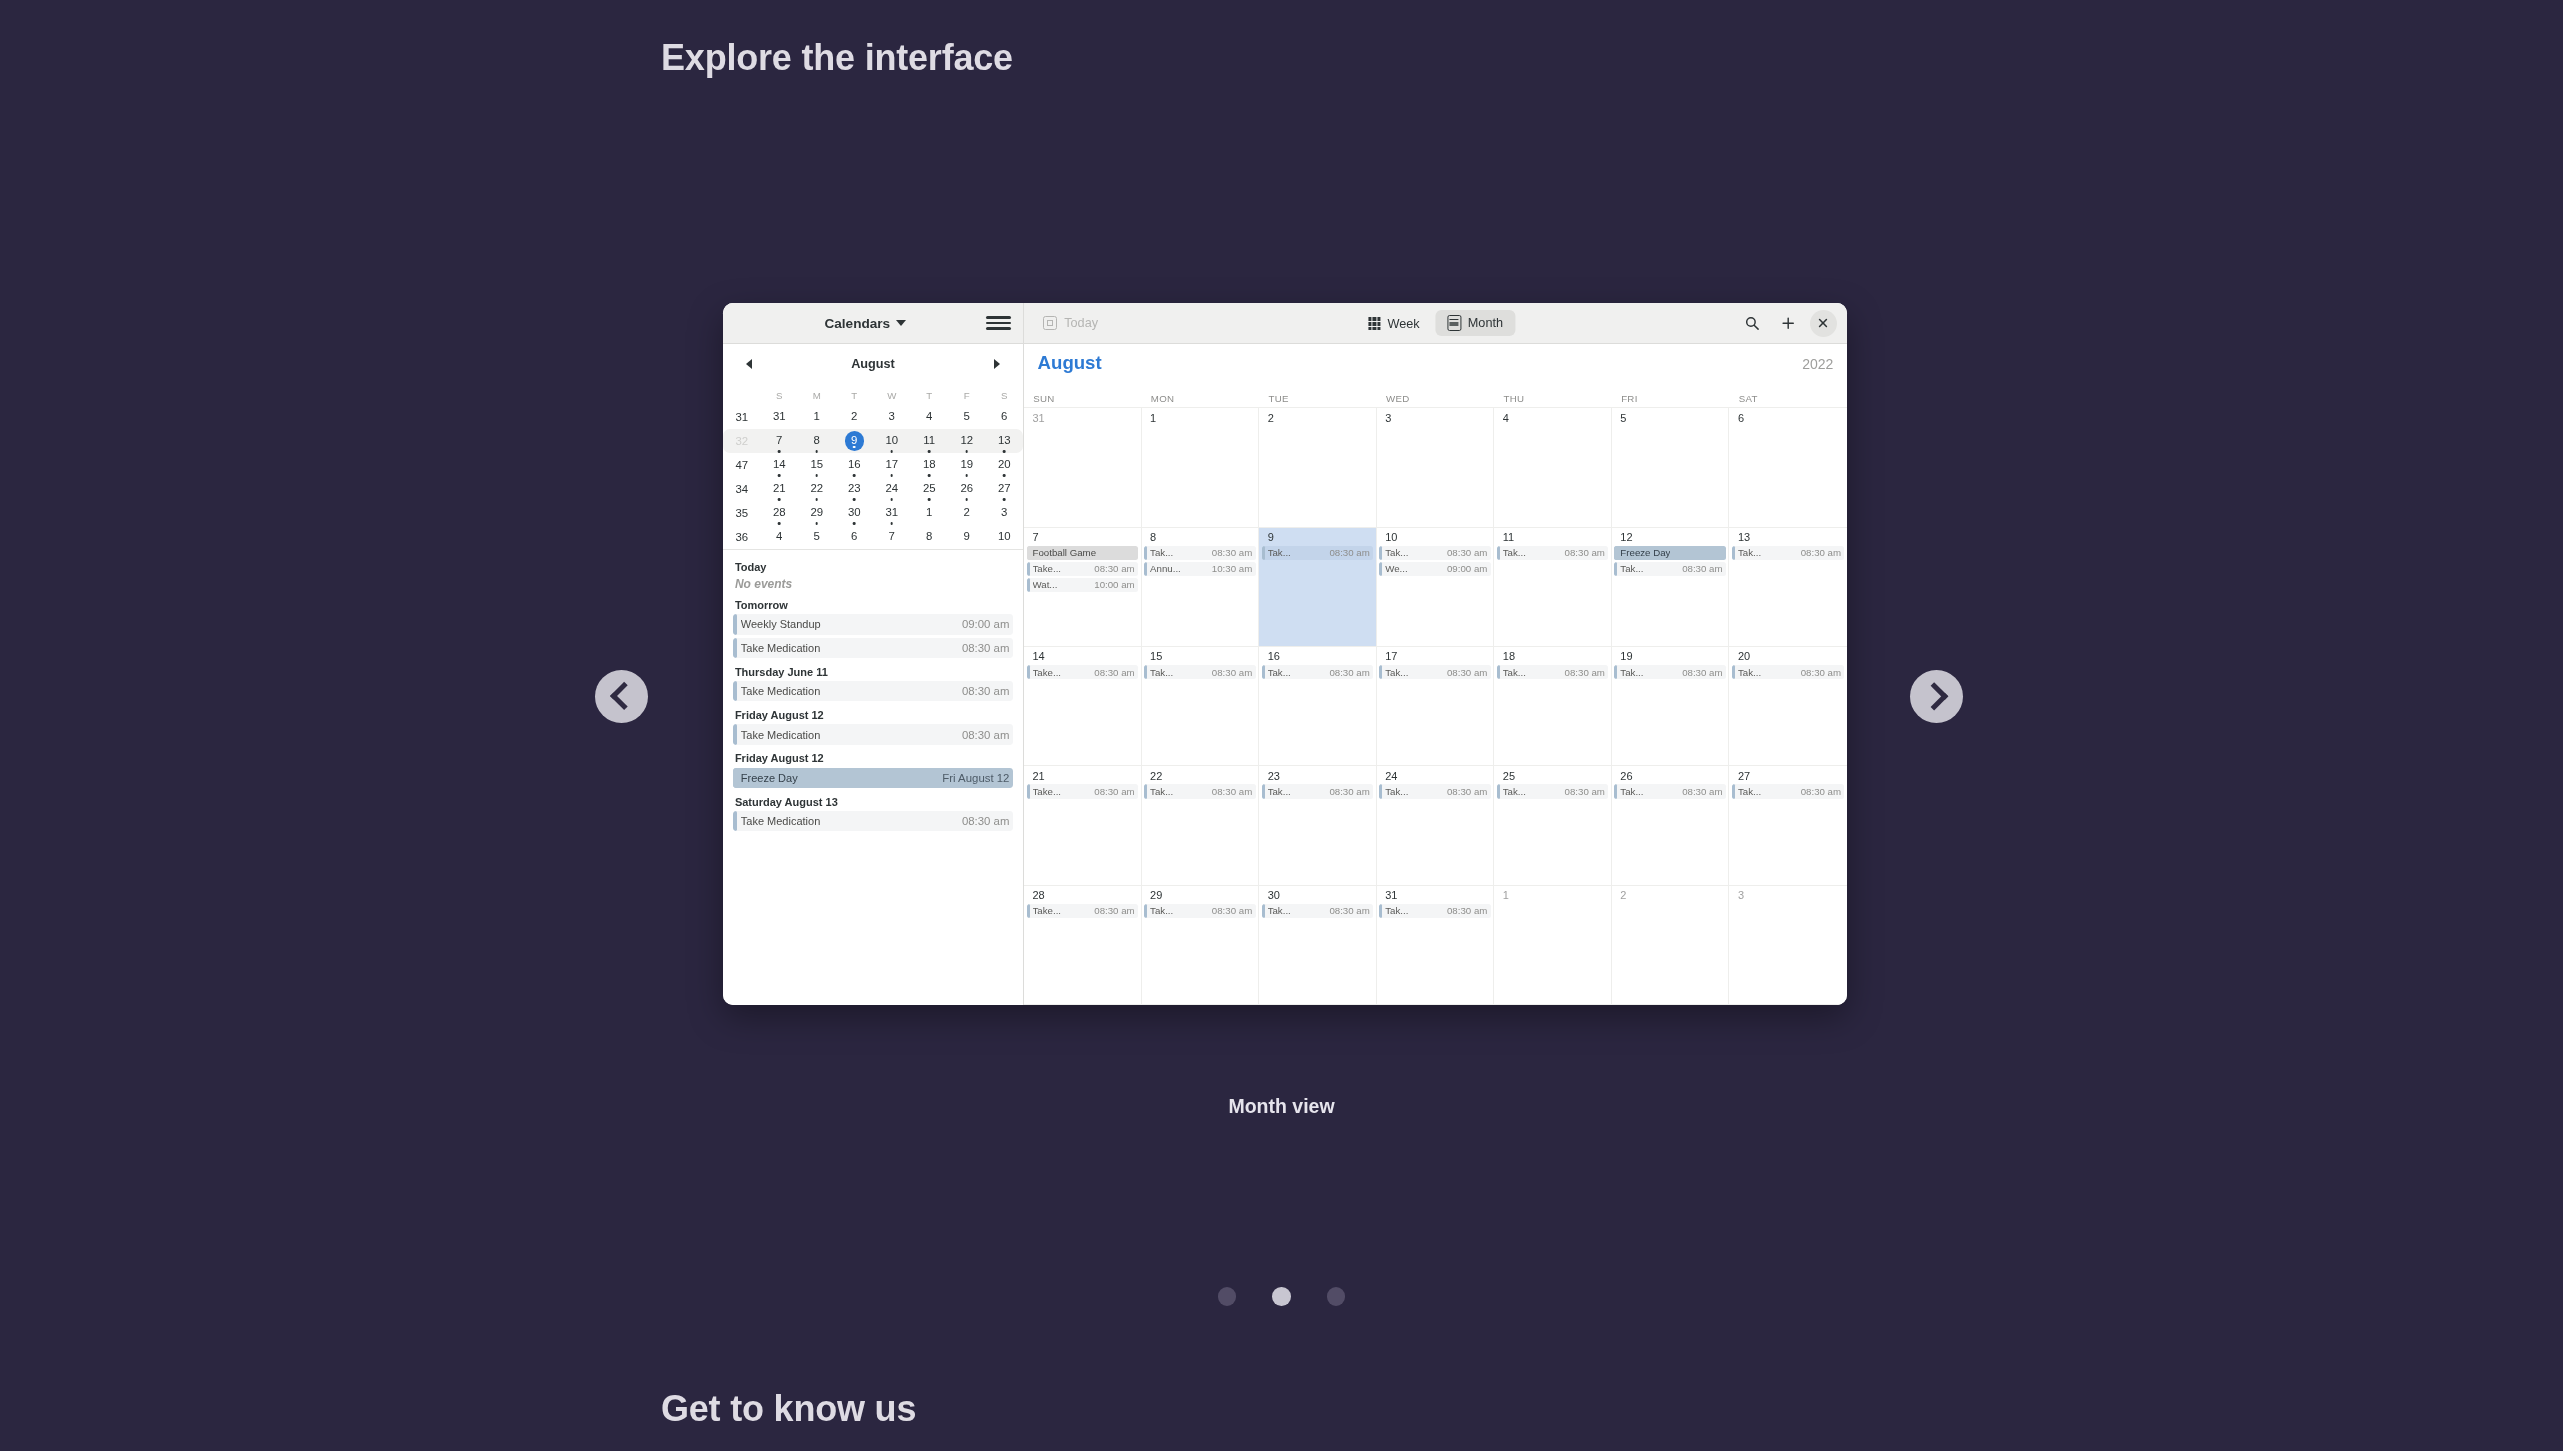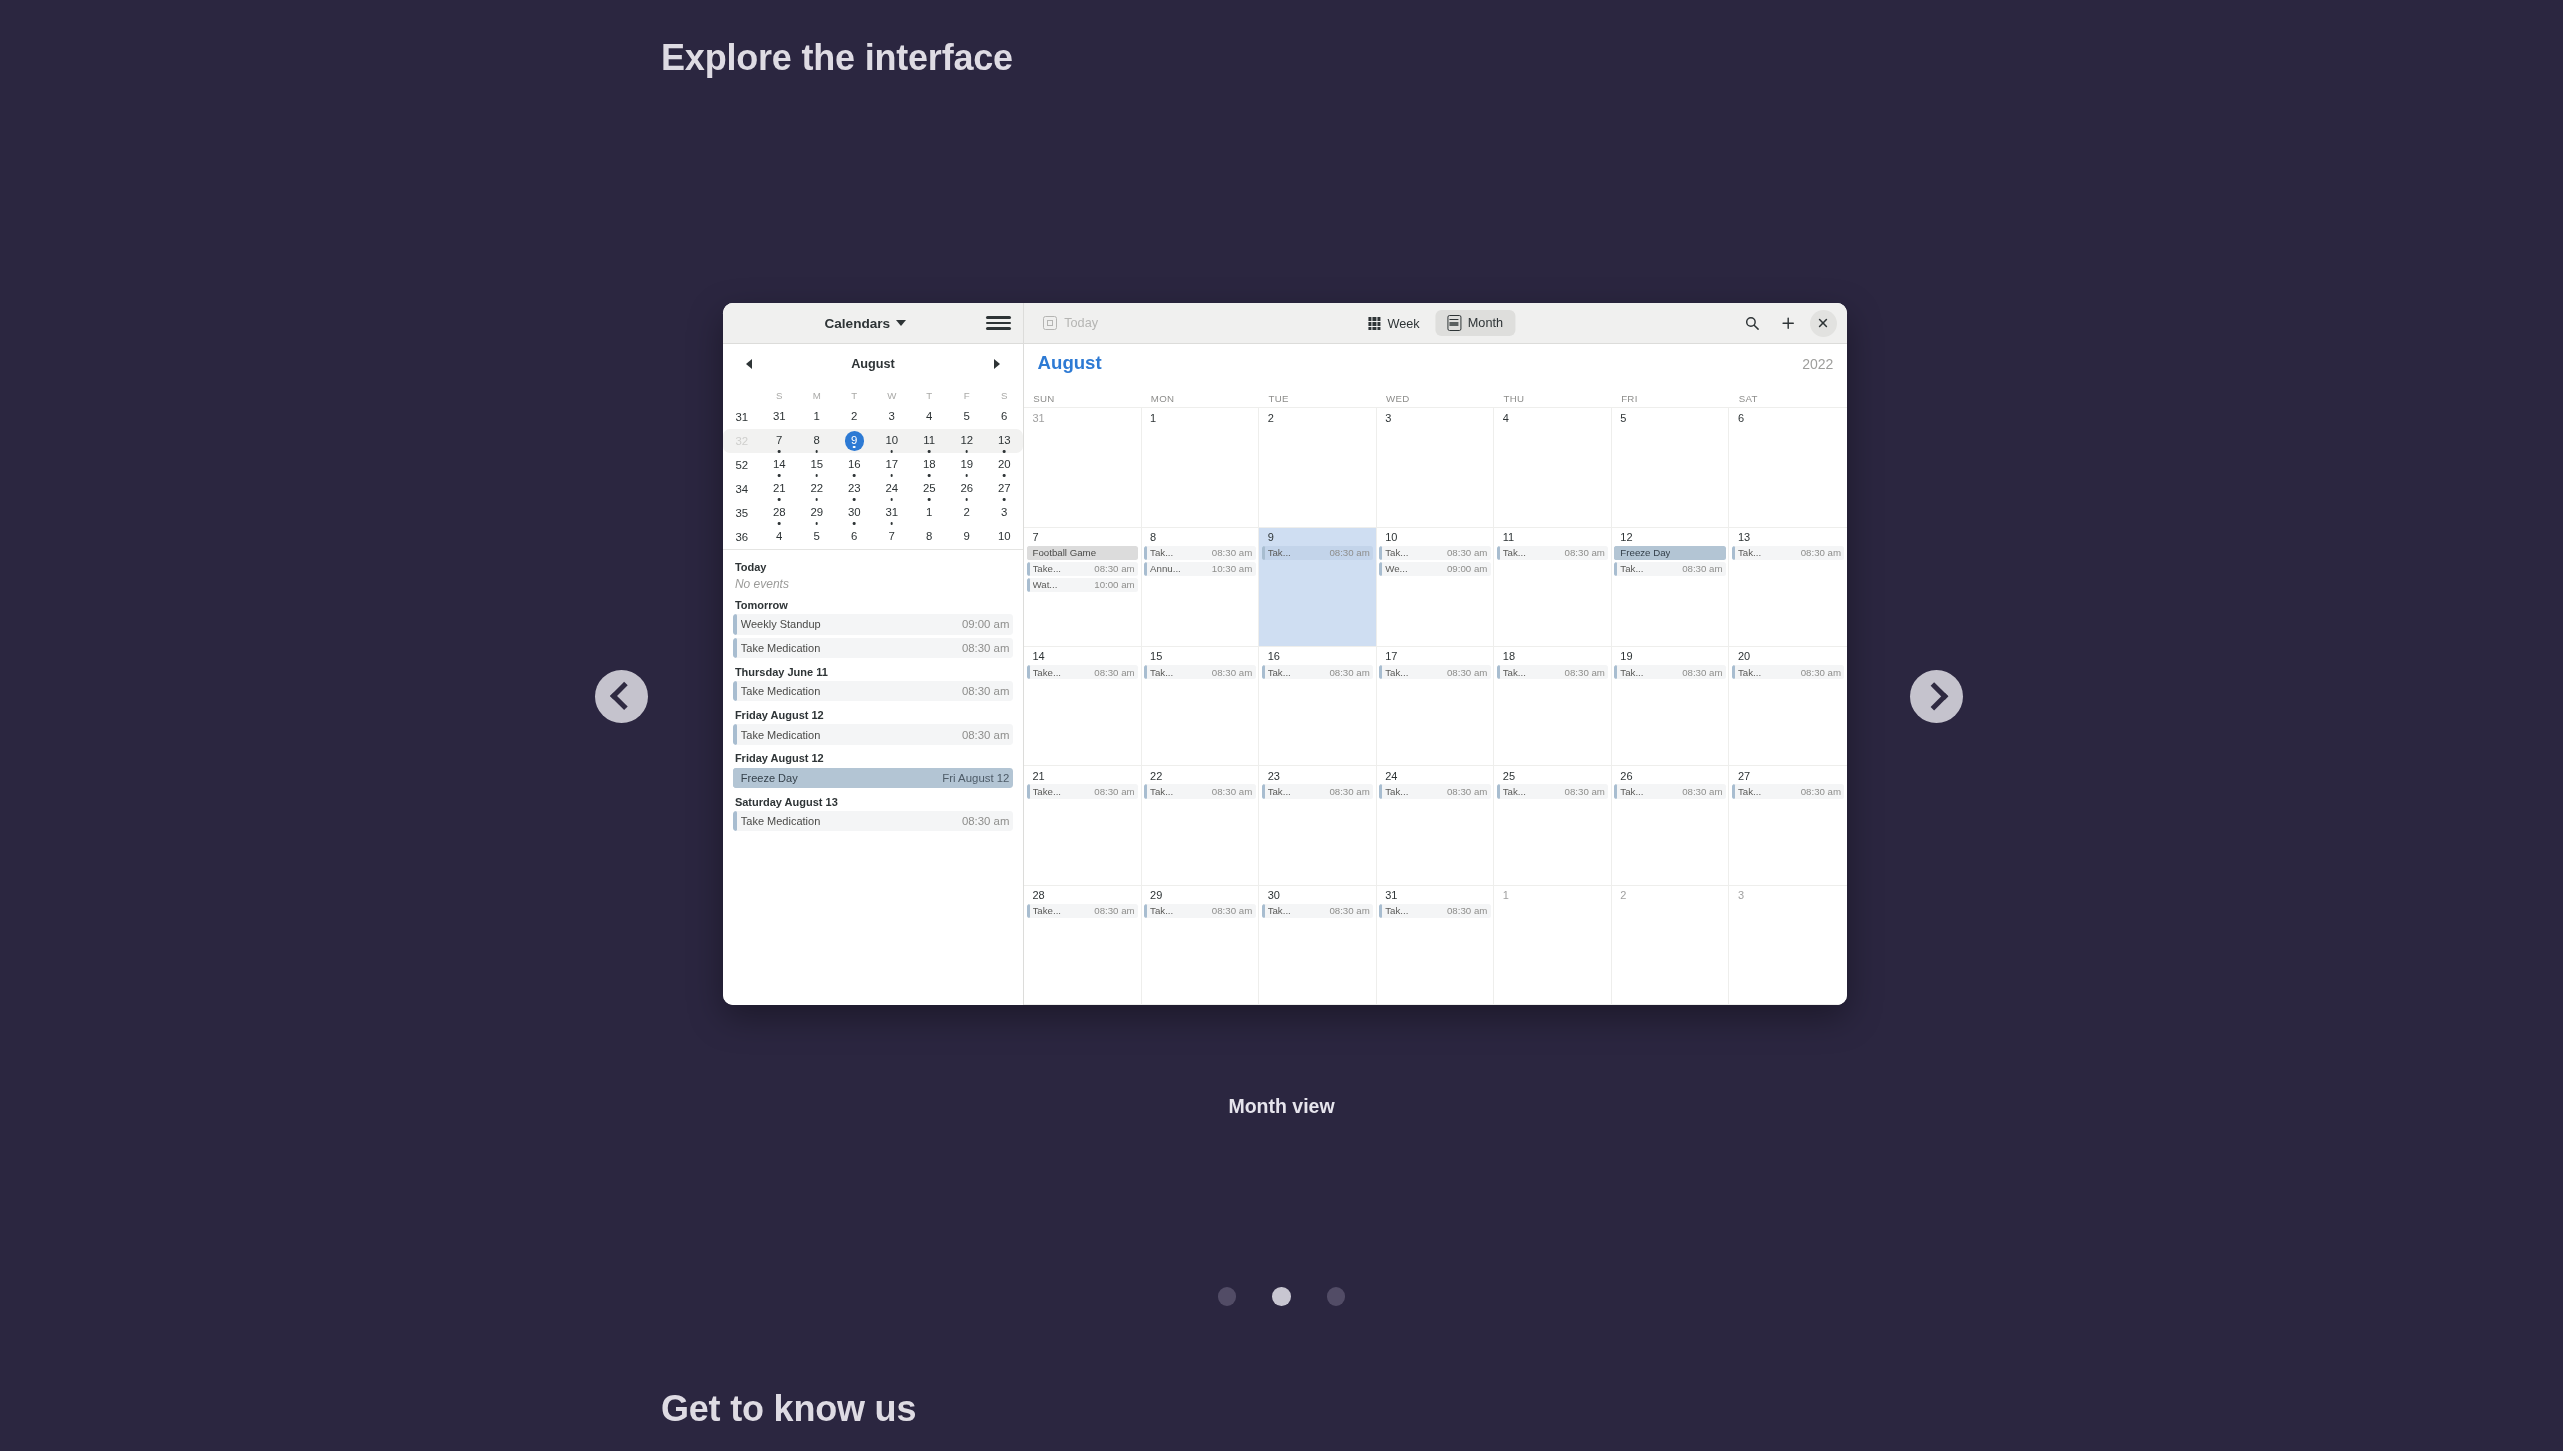--- a/index.html
+++ b/index.html
@@ -365,20 +365,21 @@
     font-size: 11px;
     font-weight: 700;
     color: #2e3436;
     padding: 4.2px 1.7px 3.4px;
   }
   .agenda-empty {
     font-size: 12px;
     font-style: italic;
     color: #9b9b99;
     padding: 0.8px 1.7px 3.4px;
+    font-weight: bold;
   }
   .agenda-row {
     display: flex;
     align-items: center;
     background: #f4f5f6;
     border-radius: 3.4px;
     height: 20.3px;
     margin-bottom: 3.4px;
     padding-left: 7.6px;
     position: relative;
@@ -635,21 +636,21 @@
               <td class="wk">32</td>
               <td class=""><span class="daynum has-dot">7</span></td>
               <td class=""><span class="daynum has-dot">8</span></td>
               <td class=""><span class="daynum has-dot sel">9</span></td>
               <td class=""><span class="daynum has-dot">10</span></td>
               <td class=""><span class="daynum has-dot">11</span></td>
               <td class=""><span class="daynum has-dot">12</span></td>
               <td class=""><span class="daynum has-dot">13</span></td>
             </tr>
             <tr>
-              <td class="wk">52</td>
+              <td class="wk">47</td>
               <td class=""><span class="daynum has-dot">14</span></td>
               <td class=""><span class="daynum has-dot">15</span></td>
               <td class=""><span class="daynum has-dot">16</span></td>
               <td class=""><span class="daynum has-dot">17</span></td>
               <td class=""><span class="daynum has-dot">18</span></td>
               <td class=""><span class="daynum has-dot">19</span></td>
               <td class=""><span class="daynum has-dot">20</span></td>
             </tr>
             <tr>
               <td class="wk">34</td>

